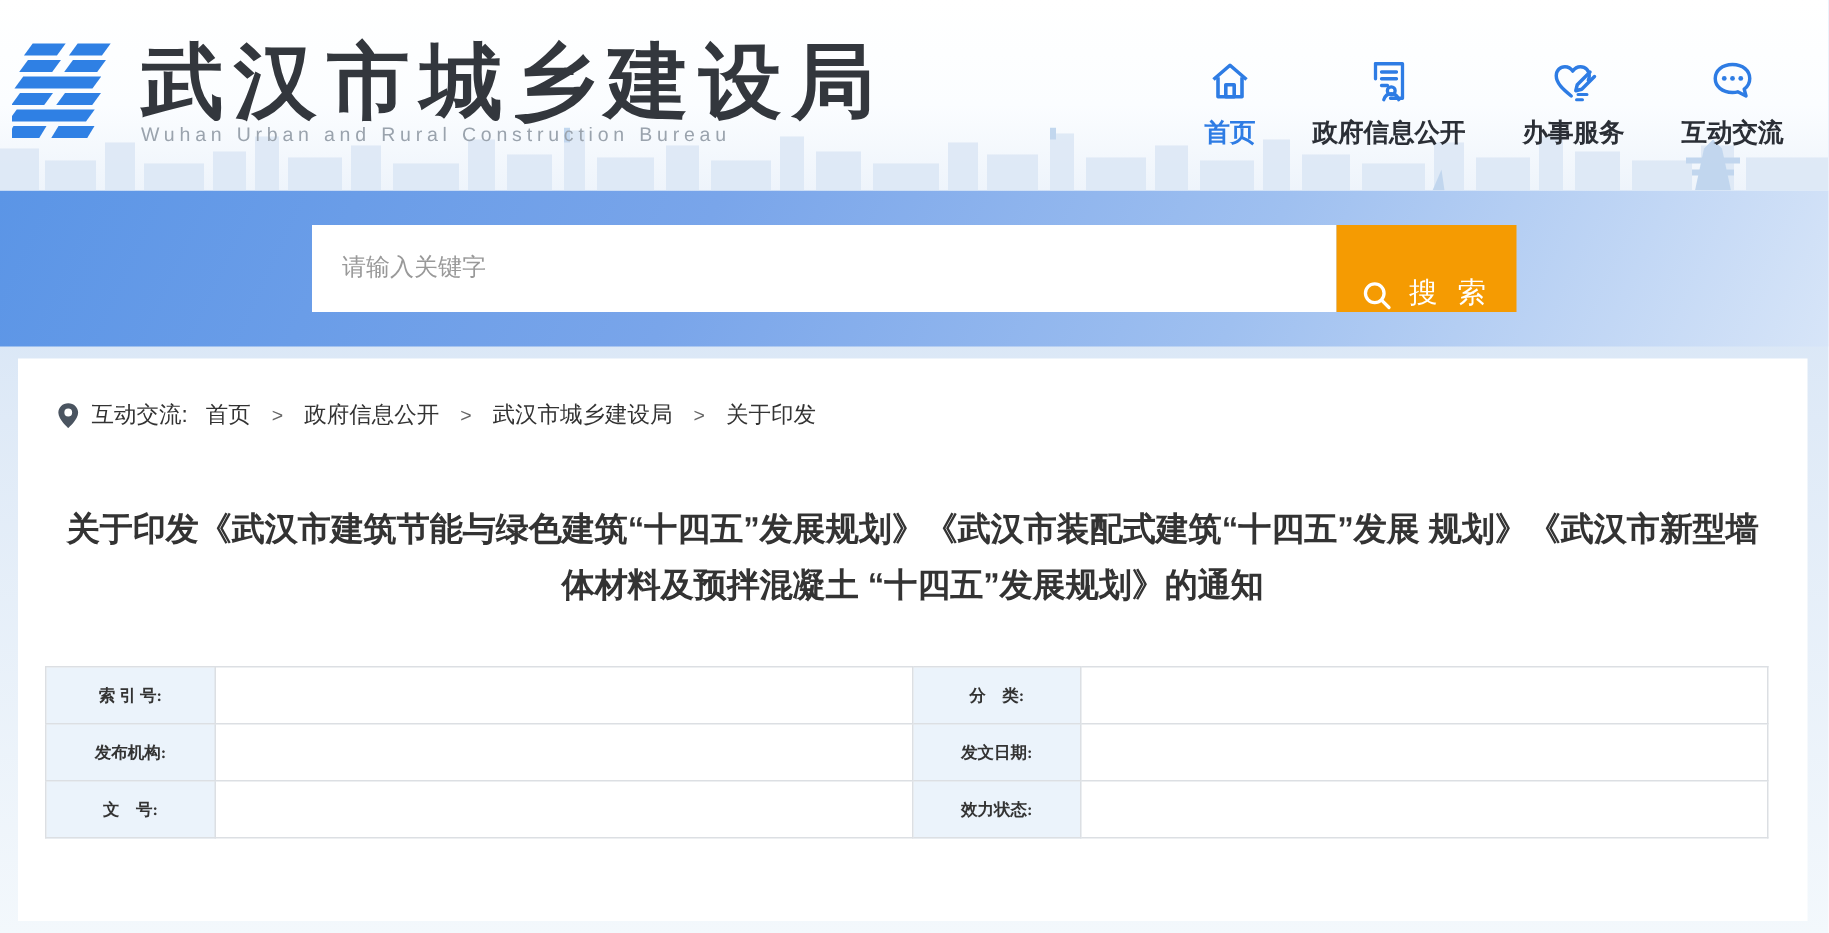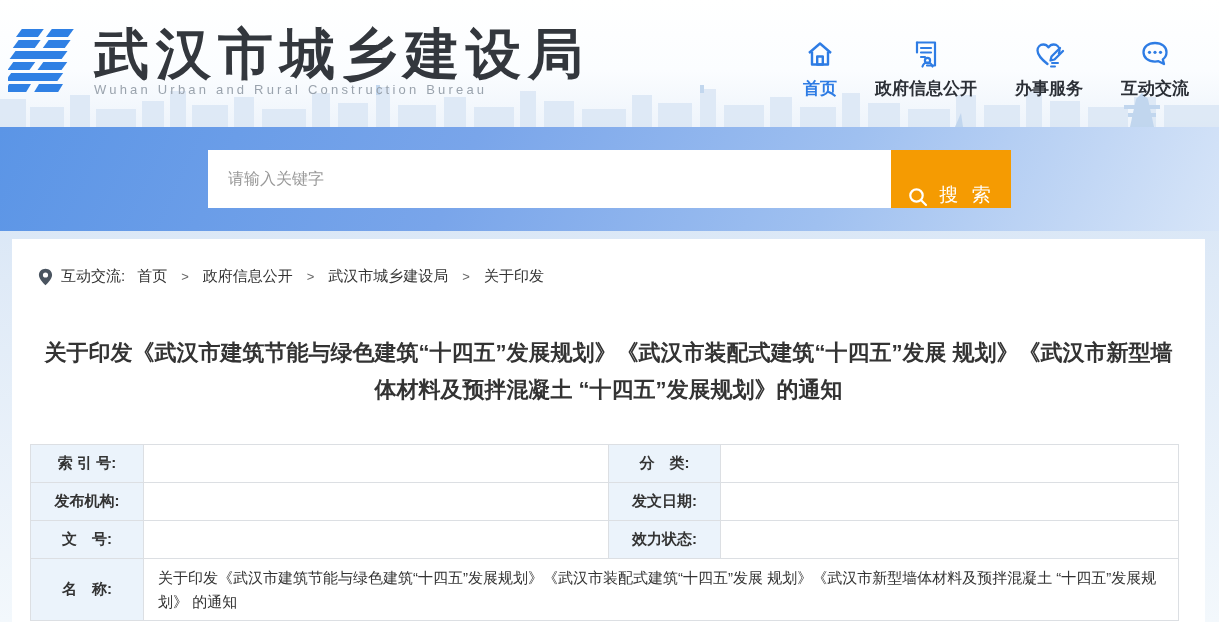--- a/index.html
+++ b/index.html
@@ -81,22 +81,23 @@
 
   table.meta {
     margin: 36px 0 0 18px;
     border-collapse: collapse;
     table-layout: fixed;
     width: 1148px;
   }
   table.meta td {
     border: 1px solid #dcdfe3;
     height: 38px;
-    font-size: 15px;
+    font-size: 11px;
     color: #333;
+    font-family: Liberation Serif, serif;
   }
   td.mlabel {
     background: #ebf3fb;
     text-align: center;
     font-weight: bold;
     white-space: pre;
   }
   td.mvalue { background: #ffffff; padding: 6px 14px; line-height: 24px; }
 </style>
 </head>
@@ -272,20 +273,16 @@
         <td class="mvalue"></td>
         <td class="mlabel">发文日期:</td>
         <td class="mvalue"></td>
       </tr>
       <tr>
         <td class="mlabel">文　号:</td>
         <td class="mvalue"></td>
         <td class="mlabel">效力状态:</td>
         <td class="mvalue"></td>
       </tr>
-      <tr>
-        <td class="mlabel" style="height:62px">名　称:</td>
-        <td class="mvalue" colspan="3">关于印发《武汉市建筑节能与绿色建筑“十四五”发展规划》《武汉市装配式建筑“十四五”发展 规划》《武汉市新型墙体材料及预拌混凝土 “十四五”发展规划》 的通知</td>
-      </tr>
     </tbody>
   </table>
 
 </div>
 
 </body></html>

